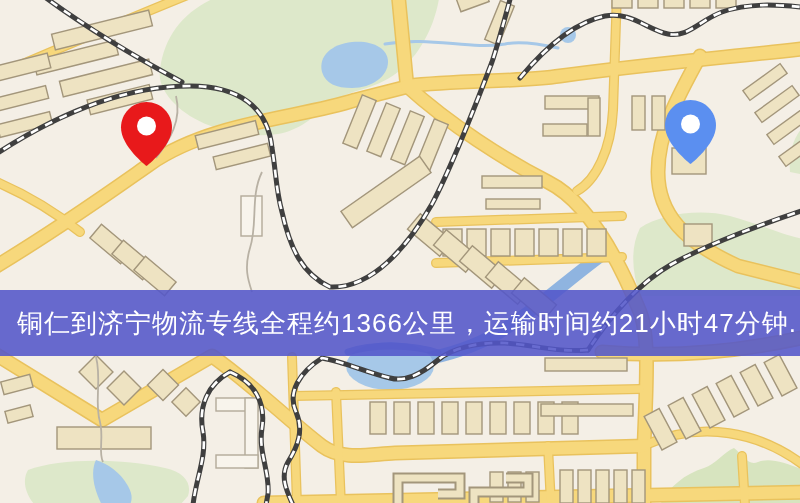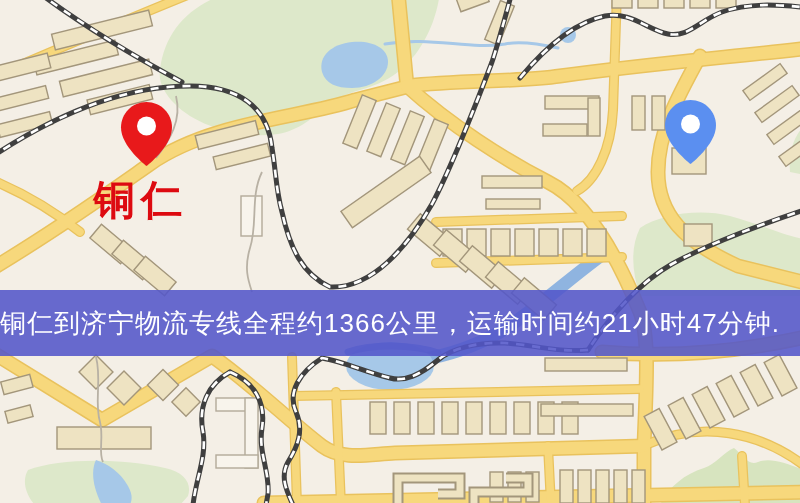--- a/index.html
+++ b/index.html
@@ -32,21 +32,21 @@
   .bracket-in{fill:none;stroke:var(--building-fill);stroke-width:7;}
   .rail-base{fill:none;stroke:var(--railway-dark);stroke-width:5;stroke-linecap:round;}
   .rail-dash{fill:none;stroke:var(--railway-light);stroke-width:2.6;stroke-dasharray:8 8;}
   .stream{fill:none;stroke:var(--stream-grey);stroke-width:1.8;}
   .pin-red{fill:var(--pin-red);} .pin-blue{fill:var(--pin-blue);} .pin-hole{fill:var(--pin-hole);}
   .city-label{position:absolute;font-family:"Liberation Serif",serif;font-weight:700;
               font-size:41px;line-height:1;letter-spacing:.15em;white-space:nowrap;text-align:center;}
   .label-tongren{left:86px;top:180px;width:110px;color:var(--label-red);}
   .label-jining{left:630px;top:176px;width:118px;color:var(--label-blue);}
   .banner{position:absolute;left:0;top:290px;width:800px;height:66px;background:var(--banner-bg);
-          display:flex;align-items:center;box-sizing:border-box;}
+          display:flex;align-items:center;box-sizing:border-box;padding-left:17px;}
   .banner span{color:var(--banner-text);font-size:26px;letter-spacing:1px;
                font-family:"Liberation Sans",sans-serif;}
 </style>
 </head>
 <body>
 
 <div class="stage">
   <svg width="800" height="503" viewBox="0 0 800 503">
     <defs>
       <g id="rdM">
@@ -222,18 +222,17 @@
     <g transform="translate(121,102)">
       <path class="pin-red" d="M25.5 0 C11.4 0 0 11.4 0 25.5 C0 44.6 25.5 64 25.5 64 C25.5 64 51 44.6 51 25.5 C51 11.4 39.6 0 25.5 0 Z"></path>
       <circle class="pin-hole" cx="25.5" cy="24" r="9.5"></circle>
     </g>
     <g transform="translate(665,100)">
       <path class="pin-blue" d="M25.5 0 C11.4 0 0 11.4 0 25.5 C0 44.6 25.5 64 25.5 64 C25.5 64 51 44.6 51 25.5 C51 11.4 39.6 0 25.5 0 Z"></path>
       <circle class="pin-hole" cx="25.5" cy="24" r="9.5"></circle>
     </g>
   </svg>
 
-  <div class="city-label label-tongren">铜仁</div>
 
   <div class="banner">
     <span>铜仁到济宁物流专线全程约1366公里，运输时间约21小时47分钟.</span>
   </div>
 </div>
 
 </body></html>

